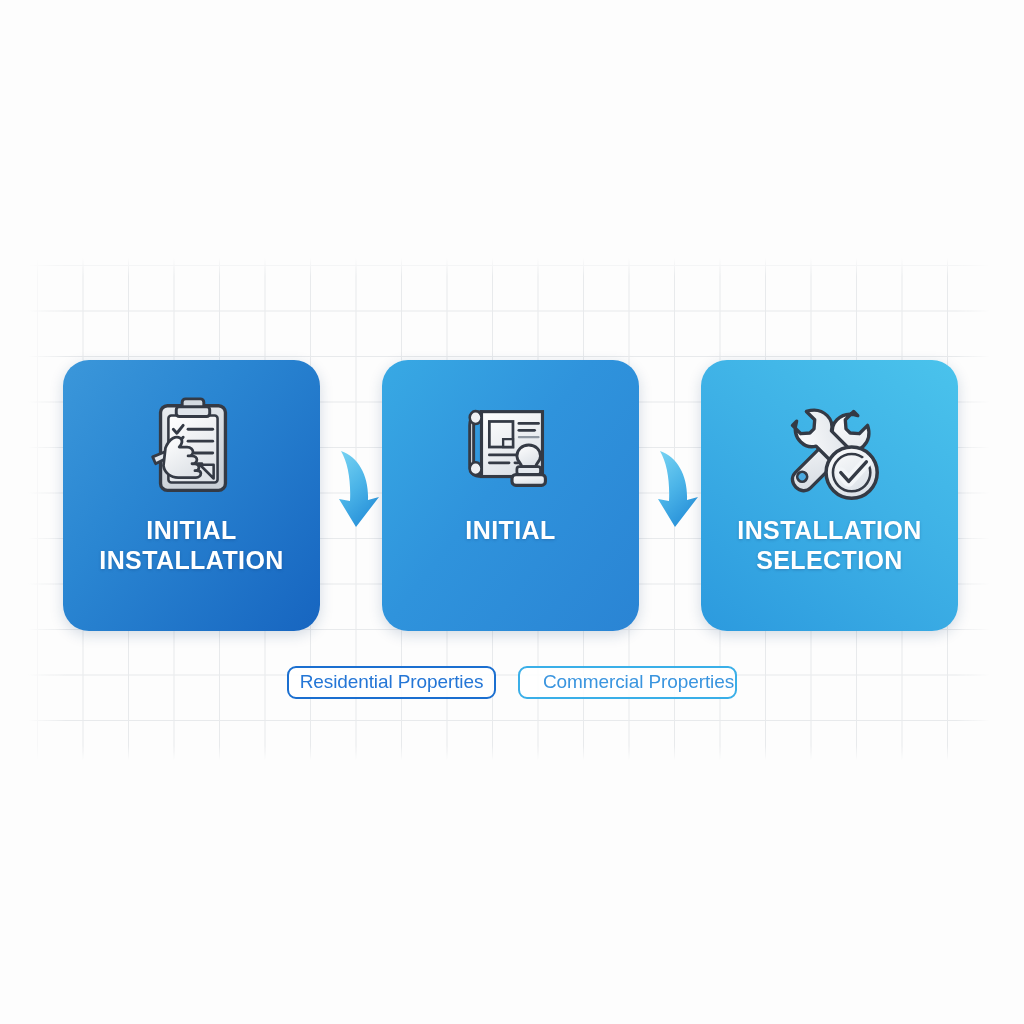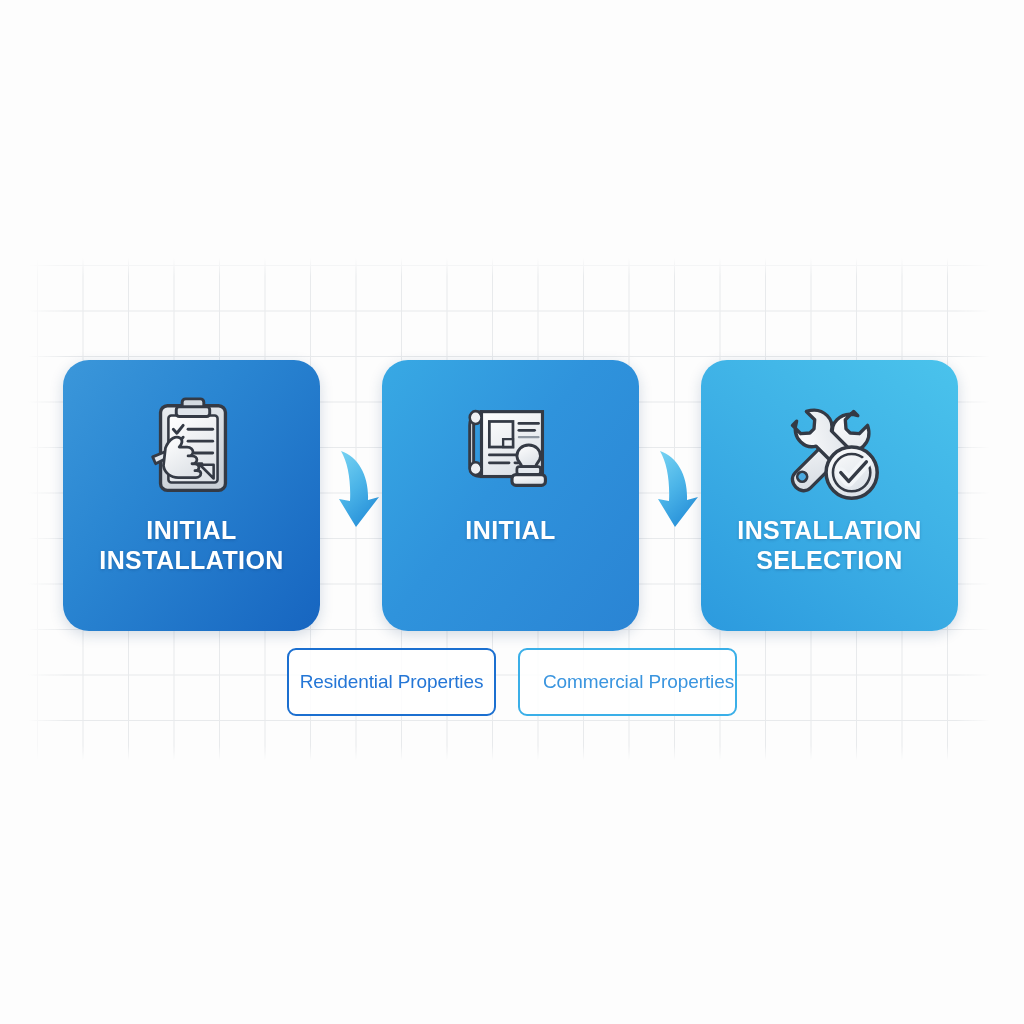--- a/index.html
+++ b/index.html
@@ -99,21 +99,21 @@
     position: absolute;
     left: 287px;
     top: 656px;
     width: 450px;
     height: 52px;
     display: flex;
     align-items: center;
     gap: 22px;
   }
   .tag-pill {
-    height: 68px;
+    height: 33px;
     box-sizing: border-box;
     border-radius: 9px;
     background: rgba(255, 255, 255, 0.86);
     display: flex;
     align-items: center;
     justify-content: center;
     padding: 0 18px;
     font-size: 19px;
     font-weight: normal;
     white-space: nowrap;

